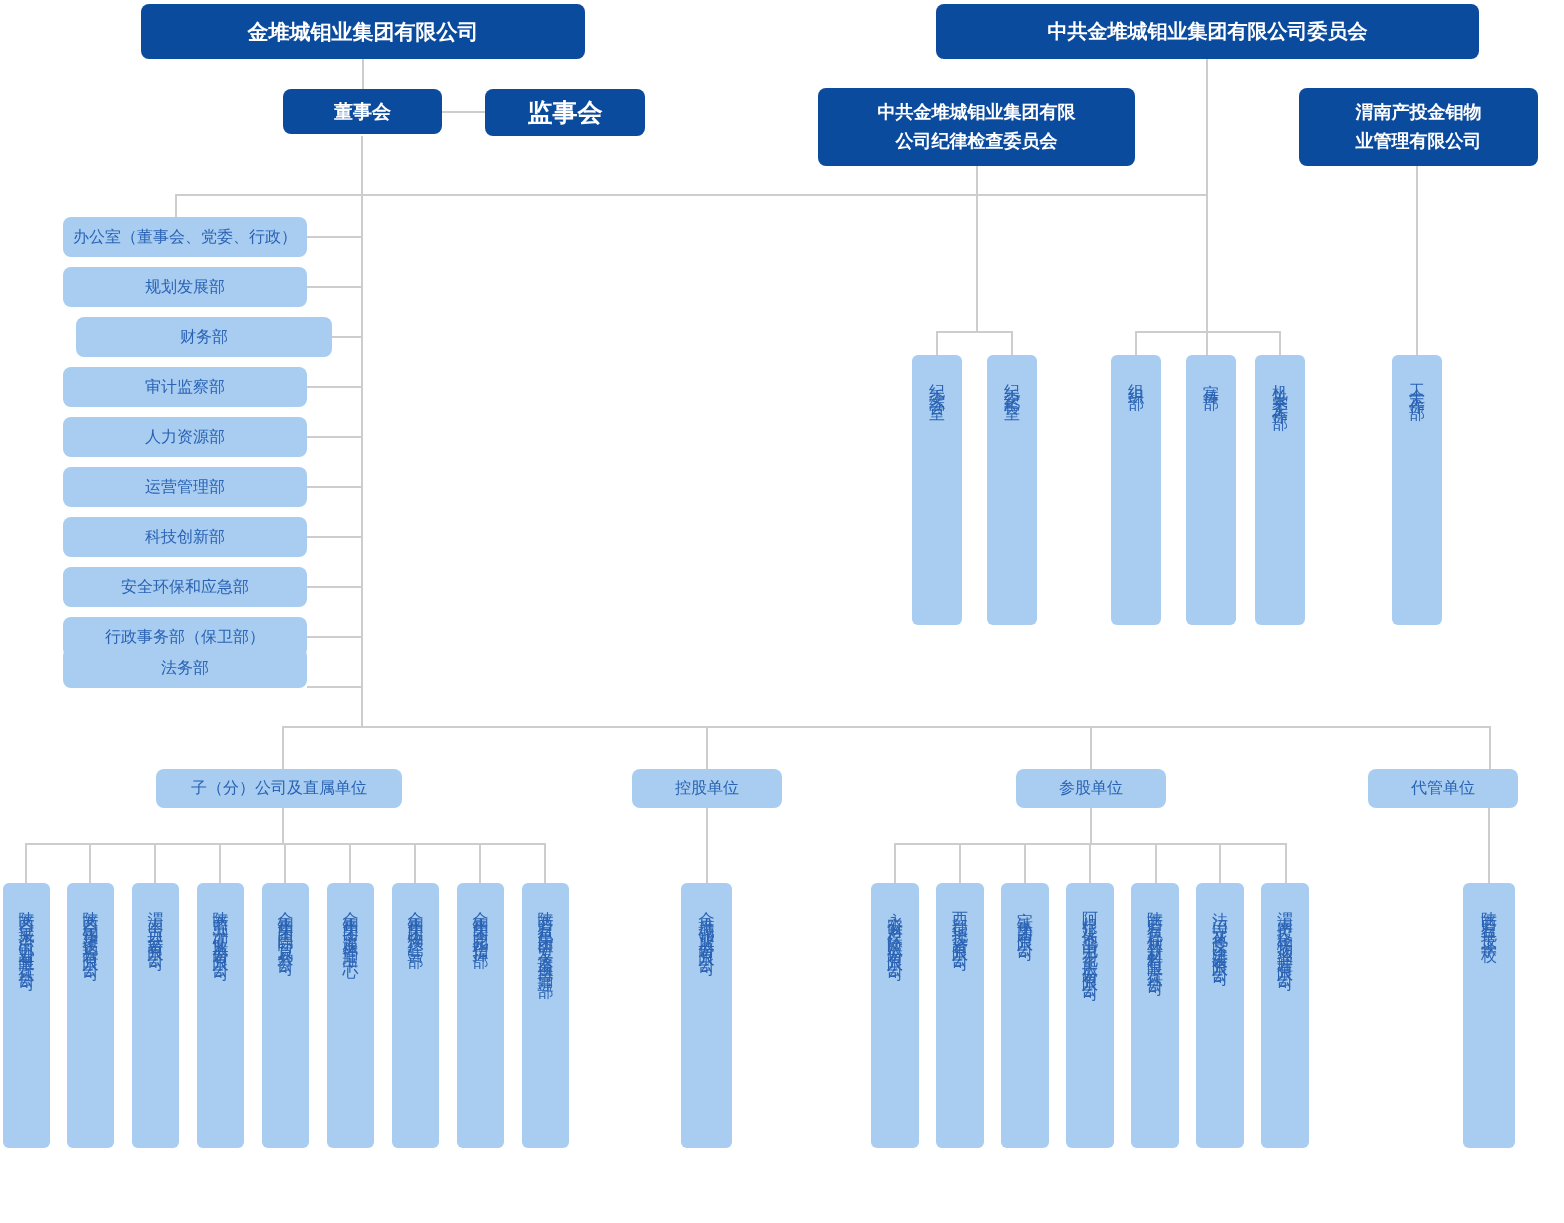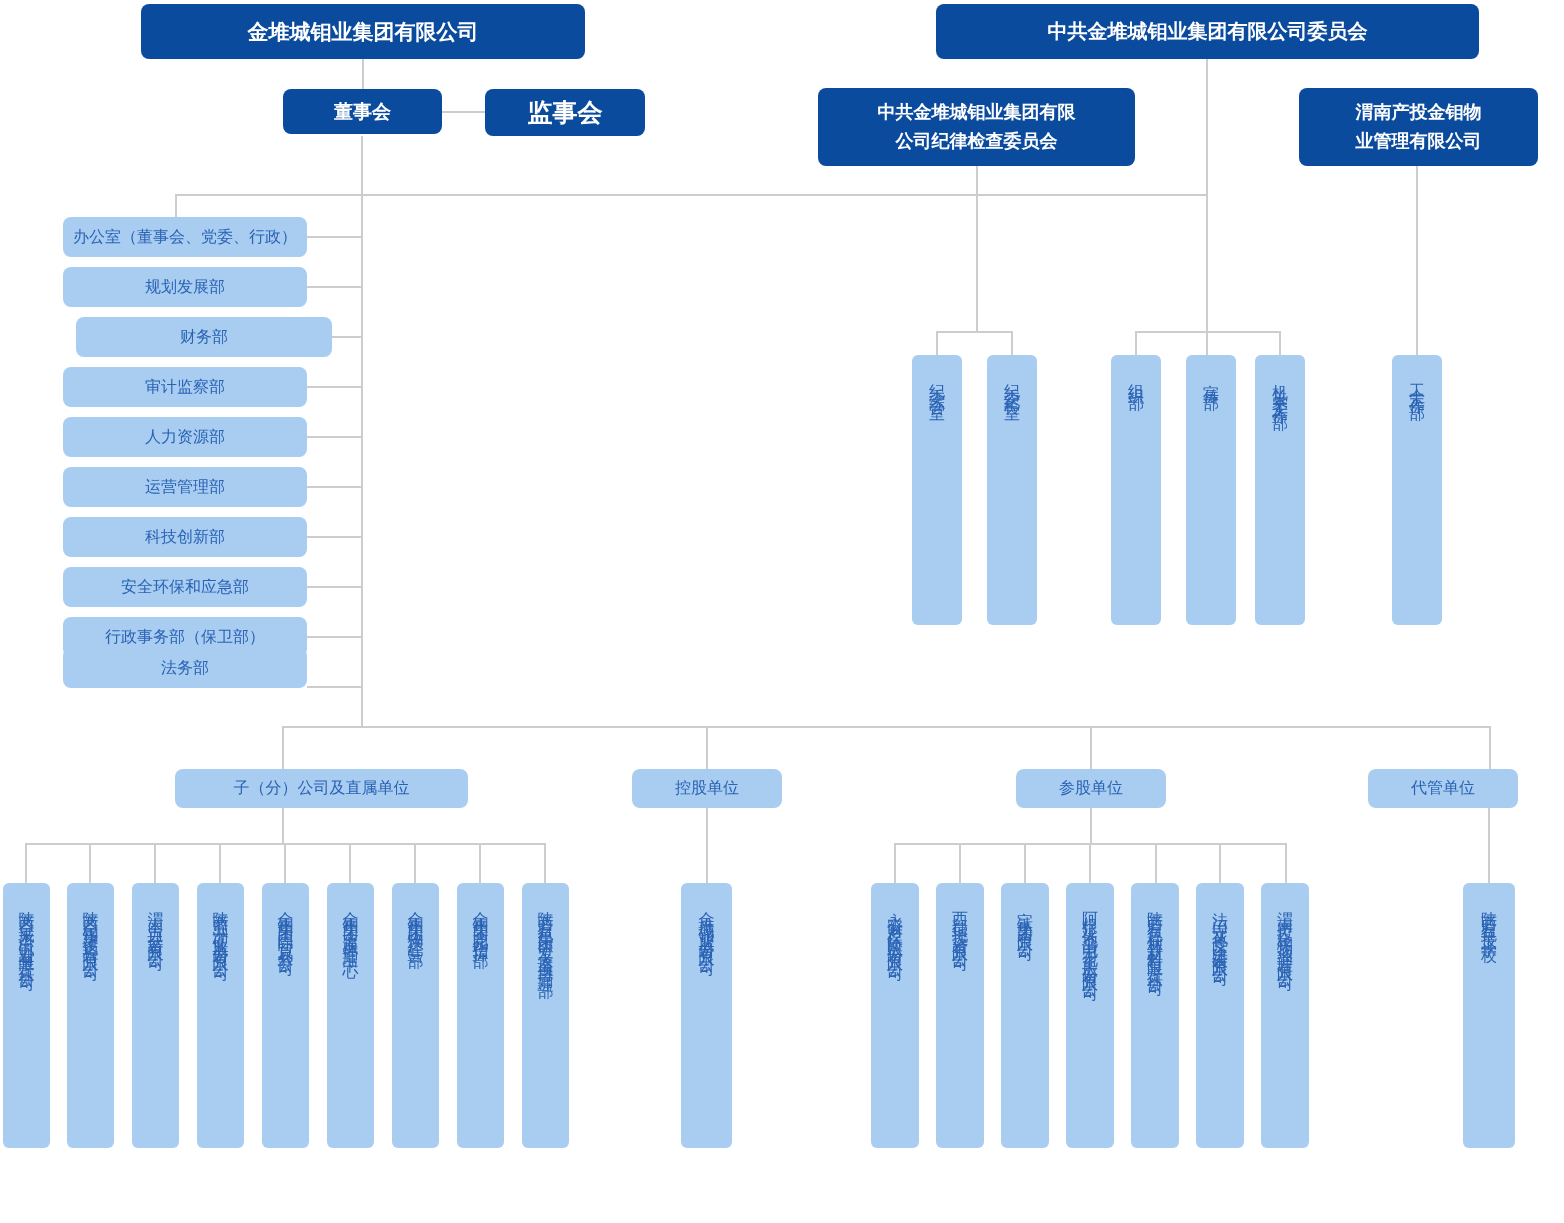--- a/index.html
+++ b/index.html
@@ -68,21 +68,21 @@
   <div class="vbox" style="left:1186px;top:355px;width:50px;height:270px">
     <span class="vtext">宣传部</span>
     </div>
   <div class="vbox" style="left:1255px;top:355px;width:50px;height:270px">
     <span class="vtext">机关党委工作部</span>
     </div>
   <div class="vbox" style="left:1392px;top:355px;width:50px;height:270px">
     <span class="vtext">工会工作部</span>
     </div>
 
-  <div class="lbox" style="left:175px;top:769px;width:293px;height:39px">子（分）公司及直属单位</div>
+  <div class="lbox" style="left:156px;top:769px;width:246px;height:39px">子（分）公司及直属单位</div>
   <div class="lbox" style="left:632px;top:769px;width:150px;height:39px">控股单位</div>
   <div class="lbox" style="left:1016px;top:769px;width:150px;height:39px">参股单位</div>
   <div class="lbox" style="left:1368px;top:769px;width:150px;height:39px">代管单位</div>
 
   <div class="vbox grow" style="left:3px;top:883px;width:47px">
     <span class="vtext">陕西金城杰出钒业有限责任公司</span>
     </div>
   <div class="vbox grow" style="left:67px;top:883px;width:47px">
     <span class="vtext">陕西金钼建设工程有限公司</span>
     </div>

